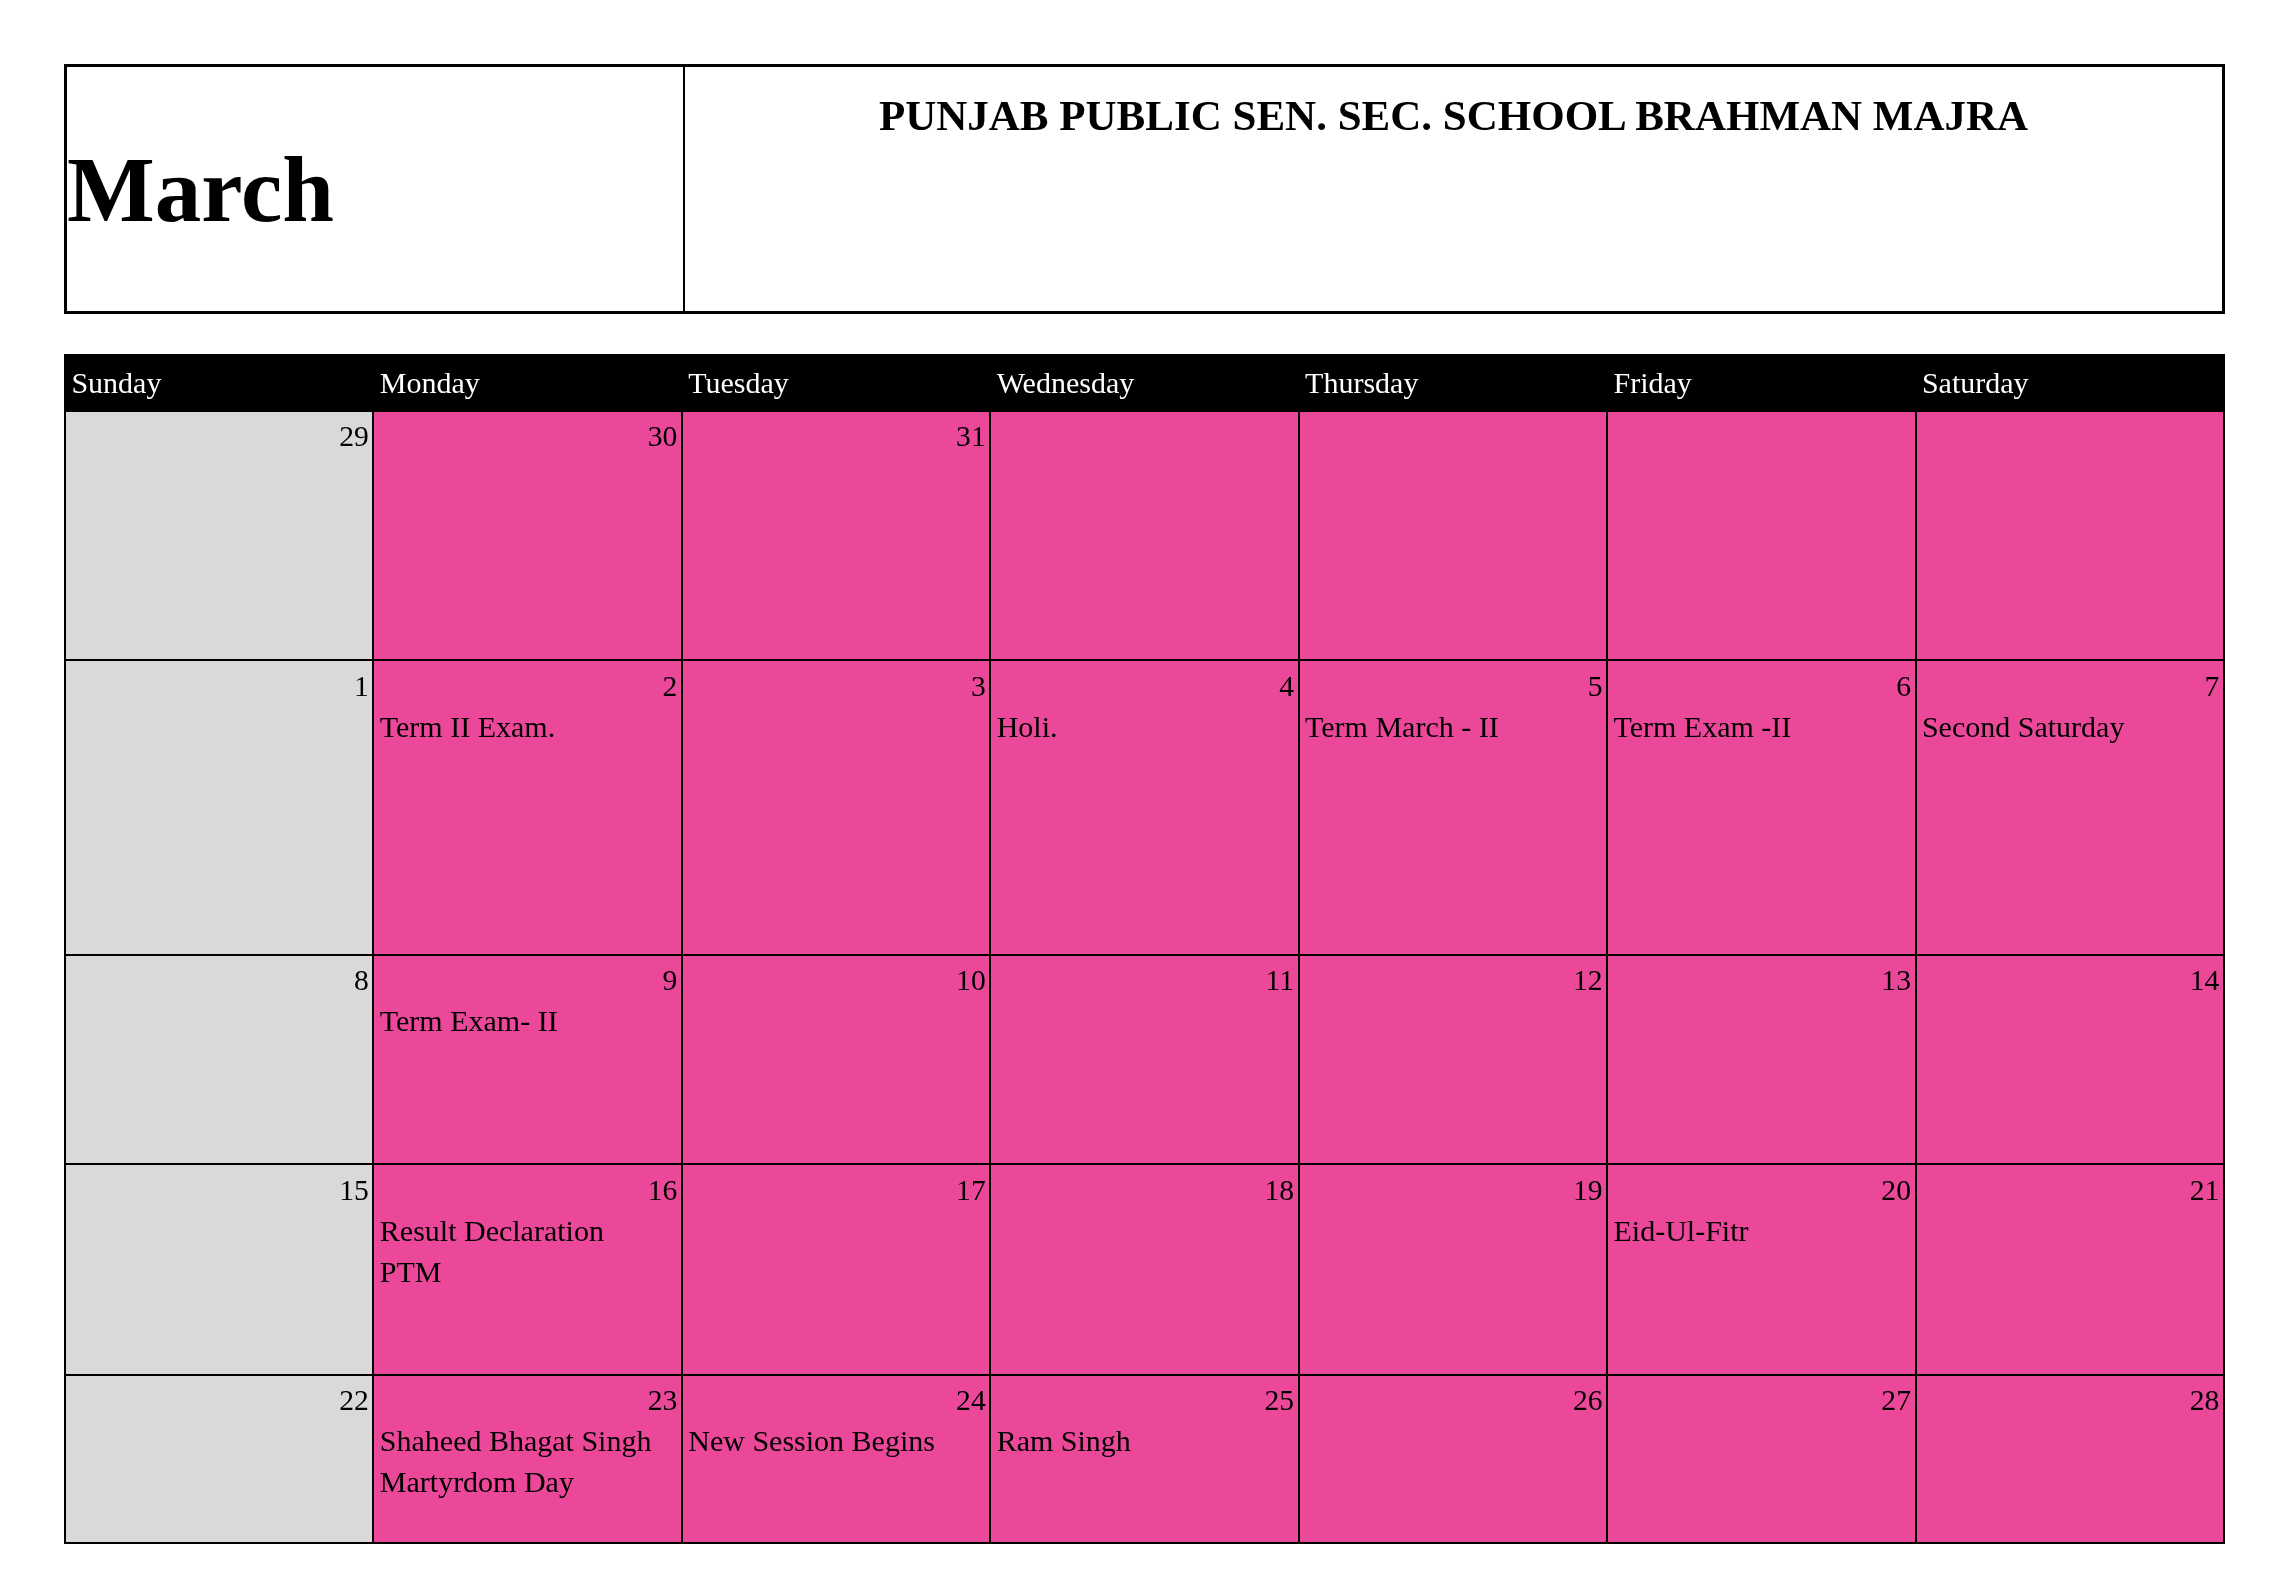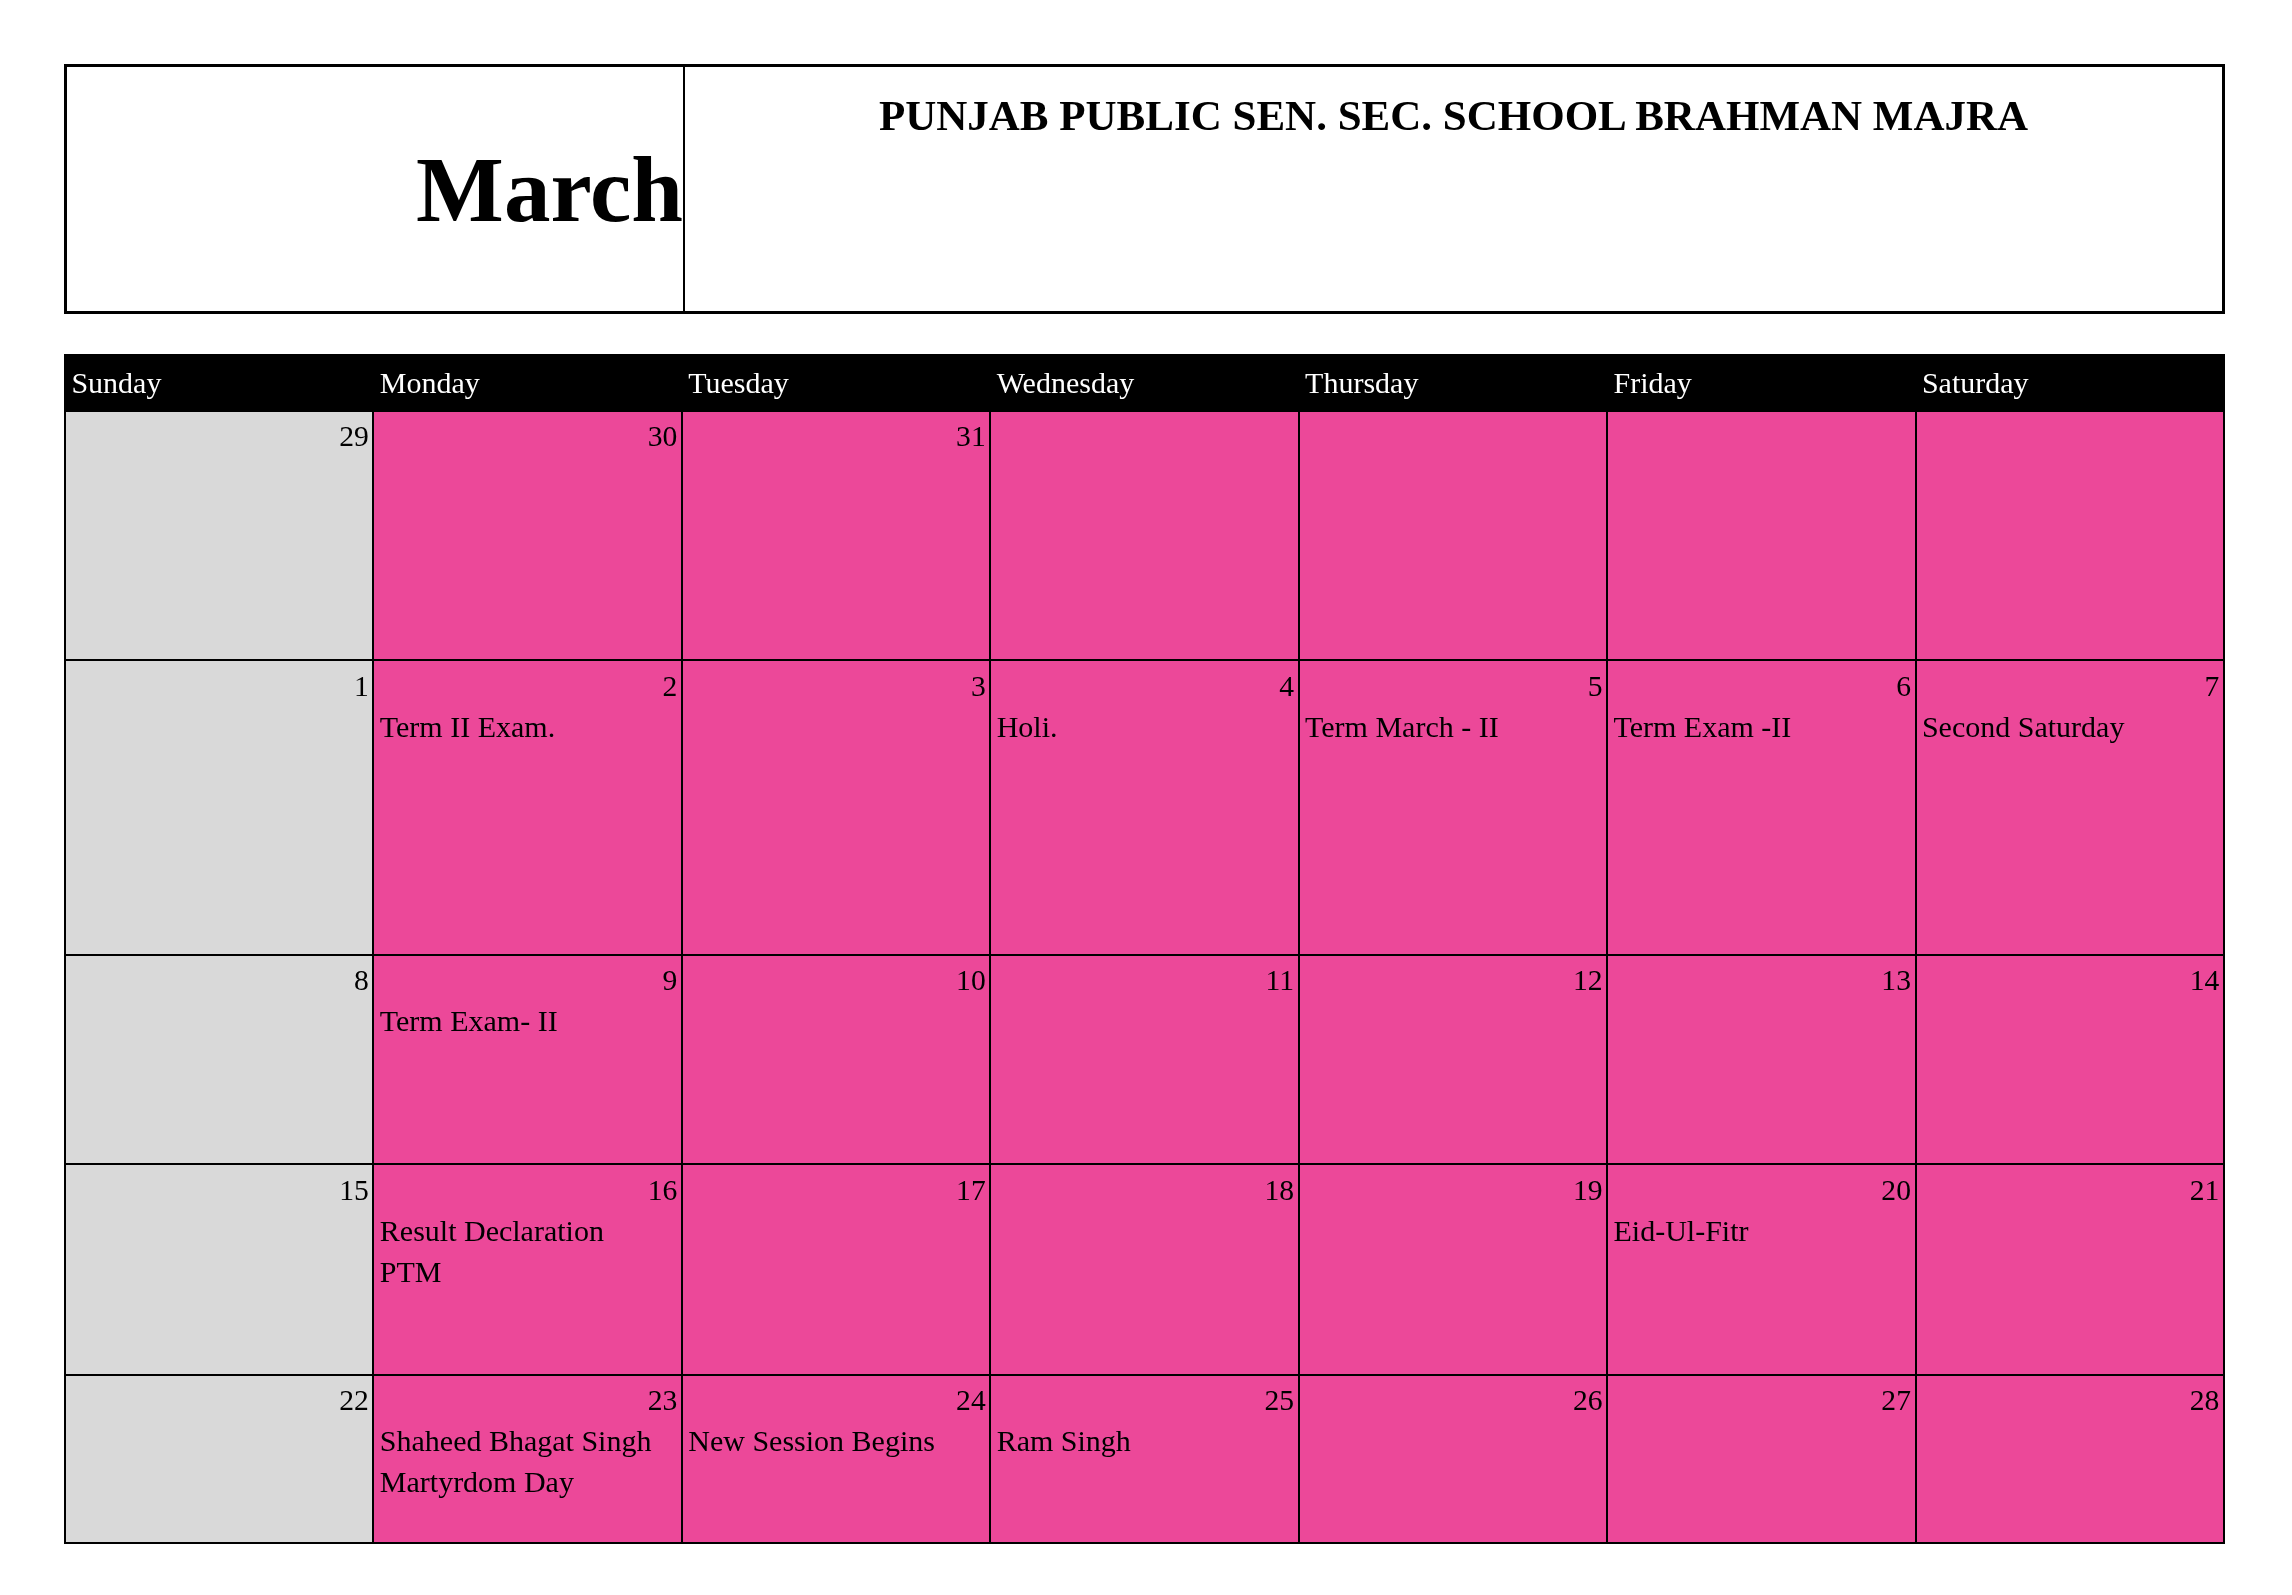--- a/index.html
+++ b/index.html
@@ -1,21 +1,21 @@
 <!DOCTYPE html>
 <html style="font-size:14.3px"><head>
 <meta charset="utf-8">
 <style>
   html, body { margin: 0; padding: 0; background: #ffffff; }
   body { width: 2293px; height: 1596px; position: relative; overflow: hidden;
          font-family: "Liberation Serif", "DejaVu Serif", serif; color: #000; }
   .title-box { position: absolute; left: 64px; top: 64px; width: 2161px; height: 250px;
                border: 3.6px solid #000; box-sizing: border-box; display: flex; }
   .month-cell { width: 618px; border-right: 2.7px solid #000; box-sizing: border-box;
-                display: flex; align-items: center; justify-content: flex-end; text-align: center; }
+                display: flex; align-items: center; justify-content: flex-start; text-align: center; }
   .month-text { font-weight: bold; font-size: 93px; line-height: 113px; }
   .school-cell { flex: 1; text-align: center; padding-top: 9px; }
   .school-text { font-weight: bold; font-size: 43px; line-height: 79px; display: block; }
   .calendar { position: absolute; left: 64px; top: 354px; width: 2161px;
               border-collapse: collapse; table-layout: fixed; border-radius: 20px; }
   .calendar th { background: #000; color: #fff; font-weight: normal; text-align: left;
                  font-size: 30px; height: 54px; padding: 0 0 0 5.4px; border: 2.7px solid #000;
                  vertical-align: middle; }
   .calendar td { border: 2.7px solid #000; vertical-align: top; padding: 5.4px 3.6px 0 5.4px;
                  font-size: 30px; line-height: 41px; background: #ec4899; }

